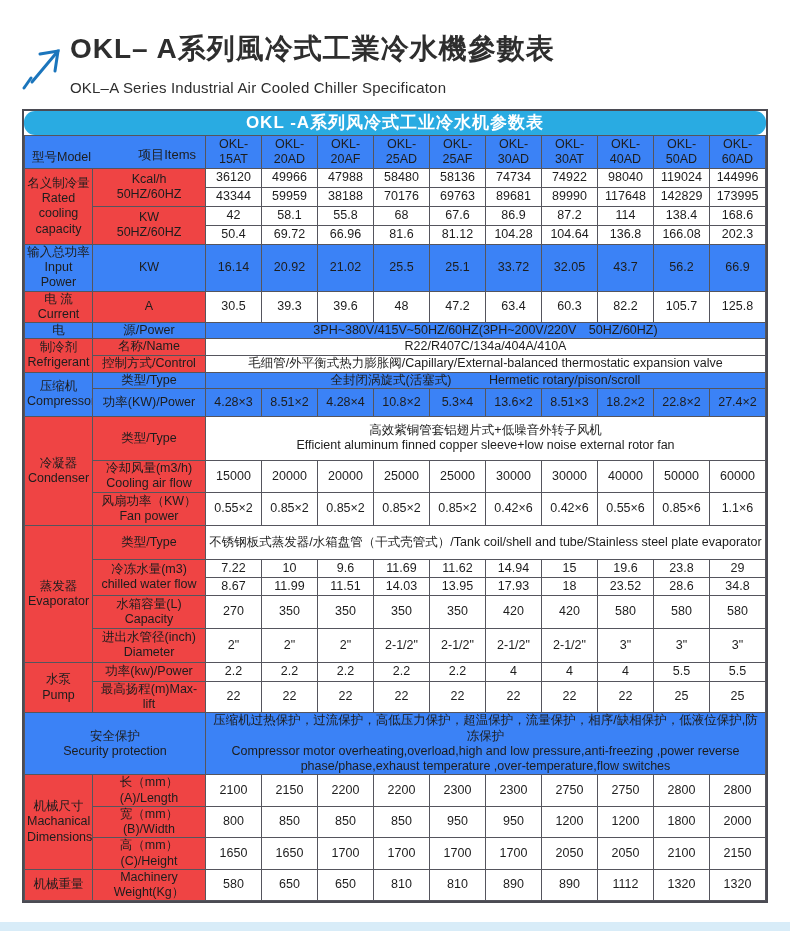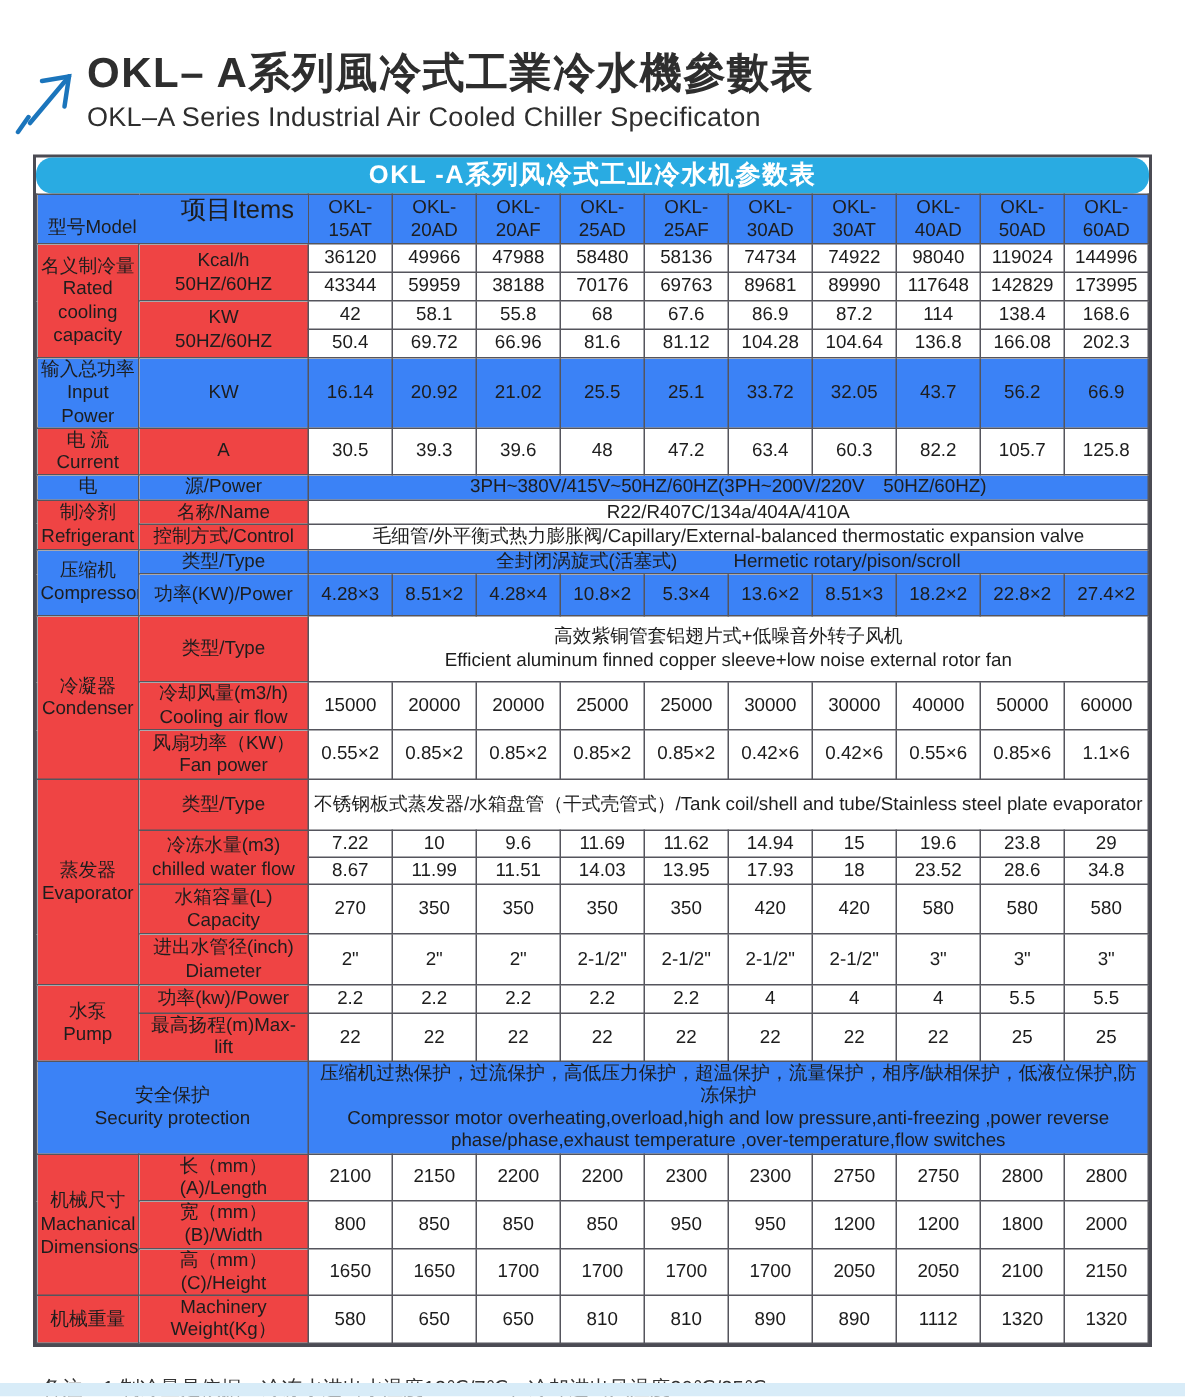--- a/index.html
+++ b/index.html
@@ -2,25 +2,25 @@
 <html><head>
 <meta charset="utf-8">
 <style>
   html,body{margin:0;padding:0;}
   body{
     width:790px;height:931px;background:#ffffff;position:relative;
     font-family:"Liberation Sans","DejaVu Sans",sans-serif;color:#222;
     overflow:hidden;
   }
   
-  .page-header{display:flex;align-items:flex-start;padding:34px 0 0 2px;}
+  .page-header{display:flex;align-items:flex-start;padding:34px 0 0 14px;}
   .logo{width:50px;height:52px;flex:0 0 auto;margin-top:4px;}
   .titles{margin-left:6px;}
   .title-zh{font-size:28px;font-weight:bold;color:#2e2e2e;letter-spacing:1px;line-height:1.1;}
-  .title-en{font-size:18px;color:#2e2e2e;margin-top:3px;letter-spacing:0.2px;}
+  .title-en{font-size:15px;color:#2e2e2e;margin-top:14px;letter-spacing:0.2px;}
   
   .spec-wrap{margin:13px 0 0 22px;width:746px;border:2px solid #4b4b53;box-sizing:border-box;}
   .tbl-title{
     background:#29abe2;color:#ffffff;text-align:center;
     font-size:17px;font-weight:bold;height:24px;line-height:24px;letter-spacing:1px;border-radius:11px;
   }
   table.spec{border-collapse:collapse;table-layout:fixed;width:100%;}
   table.spec td{
     border:1px solid #55555d;text-align:center;vertical-align:middle;
     font-size:12.5px;color:#1d1d1d;padding:0 2px;line-height:1.22;
@@ -28,21 +28,21 @@
   }
   table.spec td.lab{background:#ef4444;}
   table.spec tr.gray td{background:#3b82f6;}
   table.spec td.corner{
     position:relative;background:#e7e7e8;padding:0;
     background-image:linear-gradient(to top right,
       transparent calc(50% - 0.8px), #55555d calc(50% - 0.8px),
       #55555d calc(50% + 0.8px), transparent calc(50% + 0.8px));
   }
   .corner .c-model{position:absolute;left:7px;bottom:3px;font-size:12.5px;}
-  .corner .c-items{position:absolute;right:9px;top:0;font-size:17px;}
+  .corner .c-items{position:absolute;right:9px;top:11px;font-size:13px;}
   
   .notes{margin:17px 0 0 28px;font-size:13.5px;color:#333;line-height:1.6;}
   
   .bottom-strip{position:absolute;left:0;bottom:0;width:790px;height:9px;background:#d8ecf8;}
 </style>
 </head>
 <body>
 
 <div class="page-header">
   <svg class="logo" viewBox="0 0 50 52" fill="none" stroke="#1b75bc" stroke-width="3" stroke-linecap="round" stroke-linejoin="miter">

